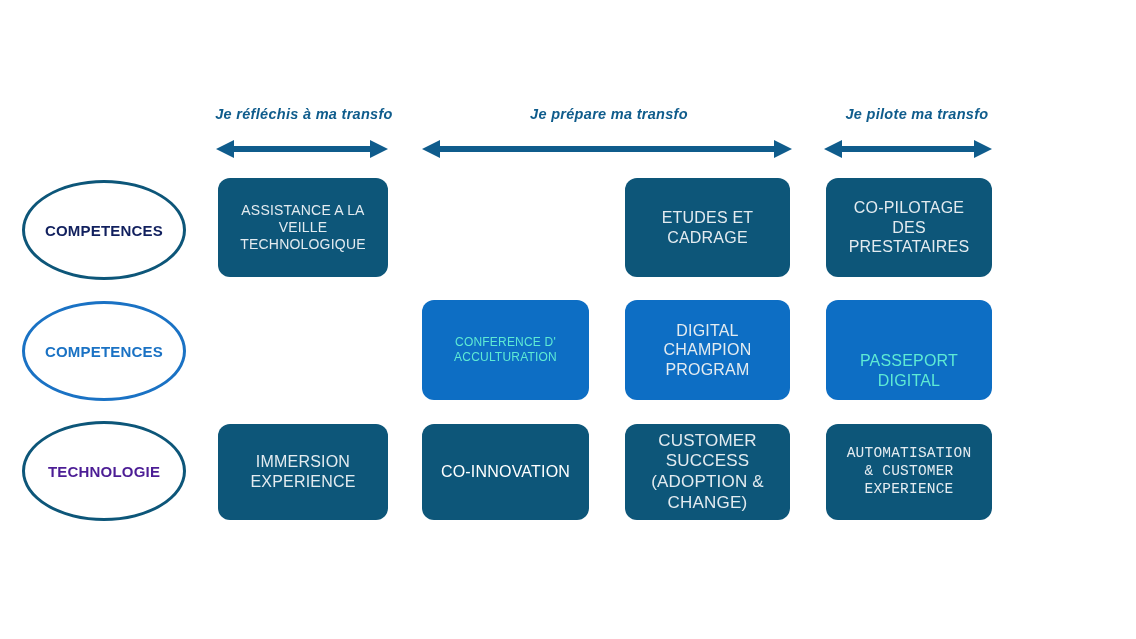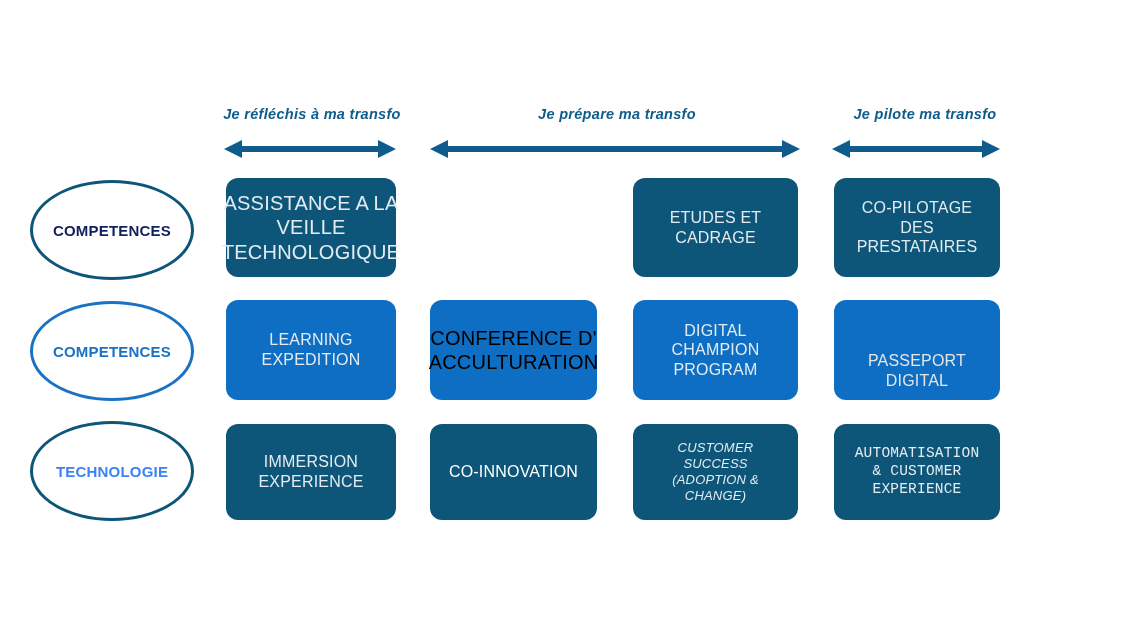--- a/index.html
+++ b/index.html
@@ -10,21 +10,21 @@
   body {
     width: 1136px;
     height: 639px;
     position: relative;
     overflow: hidden;
     font-family: "Liberation Sans", sans-serif;
   }
 
   #canvas {
     position: absolute;
-    left: 12px; top: 0;
+    left: 4px; top: 0;
     width: 1048px;
     height: 639px;
   }
 
   
   .phase-label {
     position: absolute;
     color: #0f5c8c;
     font-family: "Liberation Sans", sans-serif;
     font-style: italic;
@@ -95,62 +95,58 @@
     <div class="phase-arrow" style="left: 820px; top: 136px; width: 168px;"><svg width="168" height="26" viewBox="0 0 168 26">
         <path d="M 0 13 L 18 4 L 18 10 L 150 10 L 150 4 L 168 13 L 150 22 L 150 16 L 18 16 L 18 22 Z" fill="#0f5c8c"></path>
       </svg></div>
     <div class="pillar" style="left: 18px; top: 180px; width: 164px; height: 100px; border: 3.5px solid rgb(13, 86, 121);">
       <span class="pillar-label" style="color: rgb(17, 32, 94);">COMPETENCES</span>
     </div>
     <div class="pillar" style="left: 18px; top: 301px; width: 164px; height: 100px; border: 3.5px solid rgb(26, 114, 196);">
       <span class="pillar-label" style="color: rgb(26, 114, 196);">COMPETENCES</span>
     </div>
     <div class="pillar" style="left: 18px; top: 421px; width: 164px; height: 100px; border: 3.5px solid rgb(13, 86, 121);">
-      <span class="pillar-label" style="color: #3b82f6; text-align: right;">TECHNOLOGIE</span>
+      <span class="pillar-label" style="color: #4c1d95; text-align: right;">TECHNOLOGIE</span>
     </div>
     <div class="card" style="left: 214px; top: 178px; width: 170px; height: 99px; background: rgb(13, 86, 121);">
-      <div class="card-label" style="font-size: 20px; color: rgb(227, 235, 240);">ASSISTANCE A LA
+      <div class="card-label" style="font-size: 14px; color: rgb(227, 235, 240);">ASSISTANCE A LA
 VEILLE
 TECHNOLOGIQUE</div>
     </div>
     <div class="card" style="left: 822px; top: 178px; width: 166px; height: 99px; background: rgb(13, 86, 121);">
       <div class="card-label" style="font-size: 16px; color: rgb(227, 235, 240);">CO-PILOTAGE
 DES
 PRESTATAIRES</div>
     </div>
     <div class="card" style="left: 621px; top: 178px; width: 165px; height: 99px; background: rgb(13, 86, 121);">
       <div class="card-label" style="font-size: 16px; color: rgb(227, 235, 240);">ETUDES ET
 CADRAGE</div>
     </div>
-    <div class="card" style="left: 214px; top: 300px; width: 170px; height: 100px; background: rgb(13, 110, 196);">
-      <div class="card-label" style="font-size: 16px; color: rgb(227, 235, 240);">LEARNING
-EXPEDITION</div>
-    </div>
     <div class="card" style="left: 418px; top: 300px; width: 167px; height: 100px; background: rgb(13, 110, 196);">
-      <div class="card-label" style="font-size: 20px; color: #000000;">CONFERENCE D'
+      <div class="card-label" style="font-size: 12px; color: #5eead4;">CONFERENCE D'
 ACCULTURATION</div>
     </div>
     <div class="card" style="left: 621px; top: 300px; width: 165px; height: 100px; background: rgb(13, 110, 196);">
       <div class="card-label" style="font-size: 16px; color: rgb(227, 235, 240);">DIGITAL
 CHAMPION
 PROGRAM</div>
     </div>
     <div class="card" style="left: 822px; top: 300px; width: 166px; height: 100px; background: rgb(13, 110, 196);">
-      <div class="card-label" style="font-size: 16px; color: #e5e5e5; margin-top: 41px;">PASSEPORT
+      <div class="card-label" style="font-size: 16px; color: #5eead4; margin-top: 41px;">PASSEPORT
 DIGITAL</div>
     </div>
     <div class="card" style="left: 214px; top: 424px; width: 170px; height: 96px; background: rgb(13, 86, 121);">
       <div class="card-label" style="font-size: 16px; color: rgb(227, 235, 240);">IMMERSION
 EXPERIENCE</div>
     </div>
     <div class="card" style="left: 418px; top: 424px; width: 167px; height: 96px; background: rgb(13, 86, 121);">
       <div class="card-label" style="font-size: 16px; color: #ffffff;">CO-INNOVATION</div>
     </div>
     <div class="card" style="left: 621px; top: 424px; width: 165px; height: 96px; background: rgb(13, 86, 121);">
-      <div class="card-label" style="font-size: 13px; color: rgb(227, 235, 240); font-style: italic;">CUSTOMER
+      <div class="card-label" style="font-size: 17px; color: rgb(227, 235, 240);">CUSTOMER
 SUCCESS
 (ADOPTION &amp;
 CHANGE)</div>
     </div>
     <div class="card" style="left: 822px; top: 424px; width: 166px; height: 96px; background: rgb(13, 86, 121);">
       <div class="card-label" style="font-size: 14.5px; color: rgb(227, 235, 240); font-family: Liberation Mono, monospace;">AUTOMATISATION
 &amp; CUSTOMER
 EXPERIENCE</div>
     </div>
   </div>

